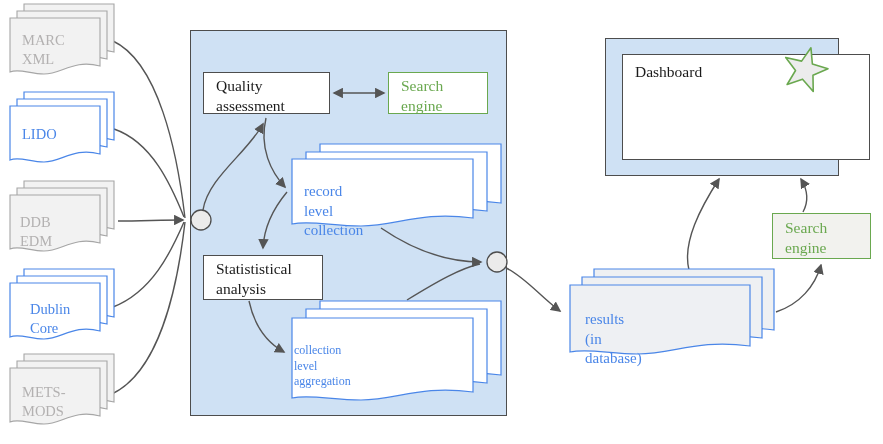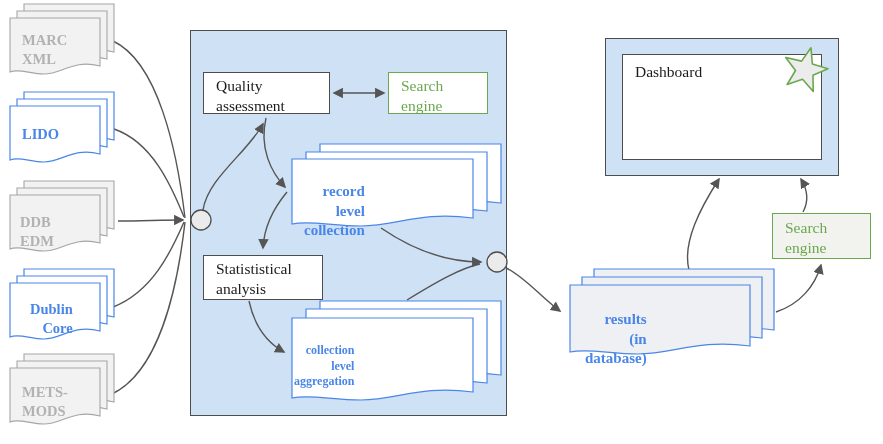--- a/index.html
+++ b/index.html
@@ -7,43 +7,43 @@
     position:relative; width:883px; height:444px; background:#fff; overflow:hidden;
     font-family:"Liberation Serif","DejaVu Serif",serif;
   }
 
   
   .container-box {
     position:absolute; background:var(--fill-blue,#cfe1f4);
     border:1.4px solid #4d4d4d;
   }
   .inner-white {
-    position:absolute; background:#fff; border:1.2px solid #4d4d4d;
+    position:absolute; background:#fff; border:1.2px solid #4d4d4d;padding-left:48px;
   }
 
   
   .node {
     position:absolute; border-radius:0; border:1.3px solid #4d4d4d; background:#fff;
     font-size:15.5px; line-height:1.32; color:#1b1b1b;
     padding:3px 6px 0 12px; white-space:pre-line; box-sizing:border-box;
   }
   .node.green { border-color:var(--green,#6aa84f); color:var(--green,#6aa84f); }
   .node.green-gray { background:#f2f2ee; }
 
   
   .stack { position:absolute; }
   .stack svg.doc { position:absolute; overflow:visible; }
   .doc-gray path { fill:#f2f2f2; stroke:#a6a6a6; stroke-width:1.1; }
   .doc-blue path { fill:#ffffff; stroke:var(--blue,#4a86e8); stroke-width:1.2; }
   .doc-results path { fill:#eef0f3; stroke:var(--blue,#4a86e8); stroke-width:1.2; }
   .doc-label {
-    position:absolute; font-size:14.5px; line-height:1.3; white-space:pre-line;font-weight:bold;
+    position:absolute; font-size:14.5px; line-height:1.3; white-space:pre-line;
   }
   .doc-label.gray { color:var(--gray-text,#b3b1b1); }
-  .doc-label.blue { color:var(--blue,#4a86e8);text-align:right; }
+  .doc-label.blue { color:var(--blue,#4a86e8); }
 
   .dash-title { position:absolute; left:12px; top:8px; font-size:15.5px; color:#1b1b1b; }
 
   svg.arrows { position:absolute; left:0; top:0; }
   svg.arrows path.edge { fill:none; stroke:var(--line,#555); stroke-width:1.4; }
   svg.arrows circle.junction { fill:#ebebeb; stroke:#4d4d4d; stroke-width:1.3; }
   svg.star { position:absolute; overflow:visible; }
 </style>
 </head>
 <body>

